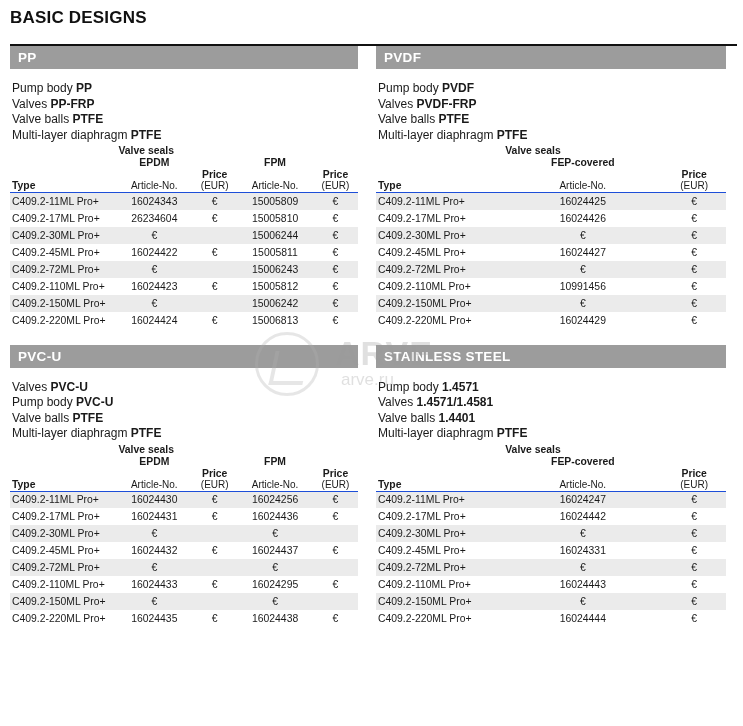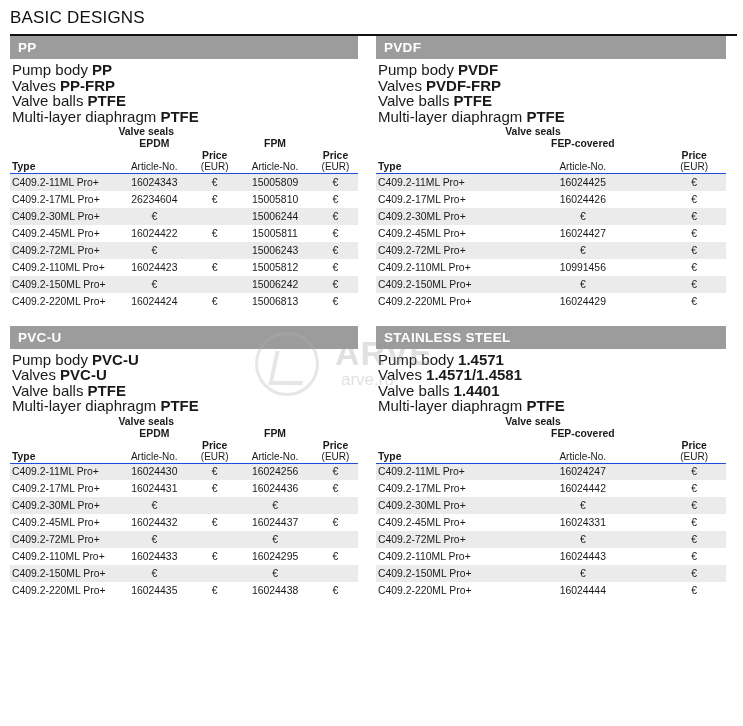--- a/index.html
+++ b/index.html
@@ -10,23 +10,23 @@
     font-family: "Liberation Sans", sans-serif;
     color: #1a1a1a;
   }
   #page {
     position: relative;
     width: 743px; height: 726px;
     overflow: hidden;
   }
   .page-title {
     font-size: 17px;
-    font-weight: normal;
+    font-weight: bold;
     letter-spacing: 0.2px;
-    padding: 8px 0 6px 10px;
+    padding: 8px 0 16px 10px;
     color: #111;
   }
   .title-rule {
     border-bottom: 2px solid #111;
     margin: 0 6px 0 10px;
   }
   .watermark {
     position: absolute;
     left: 255px; top: 330px;
     width: 230px; height: 70px;
@@ -79,22 +79,22 @@
   .band {
     background: #9c9c9c;
     color: #ffffff;
     font-size: 13.5px;
     font-weight: bold;
     letter-spacing: 0.3px;
     padding: 4px 8px 5px 8px;
     height: 23px;
   }
   .specs {
-    padding: 3px 0 2px 2px;
-    font-size: 15px;
+    padding: 12px 0 2px 2px;
+    font-size: 12px;
     line-height: 15.5px;
   }
   .specs div span.lbl { font-weight: normal; }
   .specs div span.val { font-weight: bold; }
 
   table.partlist {
     width: 100%;
     border-collapse: collapse;
     font-size: 10.4px;
   }
@@ -303,22 +303,22 @@
               <td class="ctr">16024429</td>
               <td class="ctr">€</td>
             </tr>
           </tbody>
         </table>
         <div class="block-gap"></div>
       </div>
       <div class="block">
         <div class="band">PVC-U</div>
         <div class="specs">
+          <div><span class="lbl">Valves </span><span class="val">PVC-U</span></div>
           <div><span class="lbl">Pump body </span><span class="val">PVC-U</span></div>
-          <div><span class="lbl">Valves </span><span class="val">PVC-U</span></div>
           <div><span class="lbl">Valve balls </span><span class="val">PTFE</span></div>
           <div><span class="lbl">Multi-layer diaphragm </span><span class="val">PTFE</span></div>
         </div>
         <table class="partlist">
           <thead>
             <tr>
               <th></th>
               <th class="seals-head" colspan="3">Valve seals</th>
               <th></th>
             </tr>

